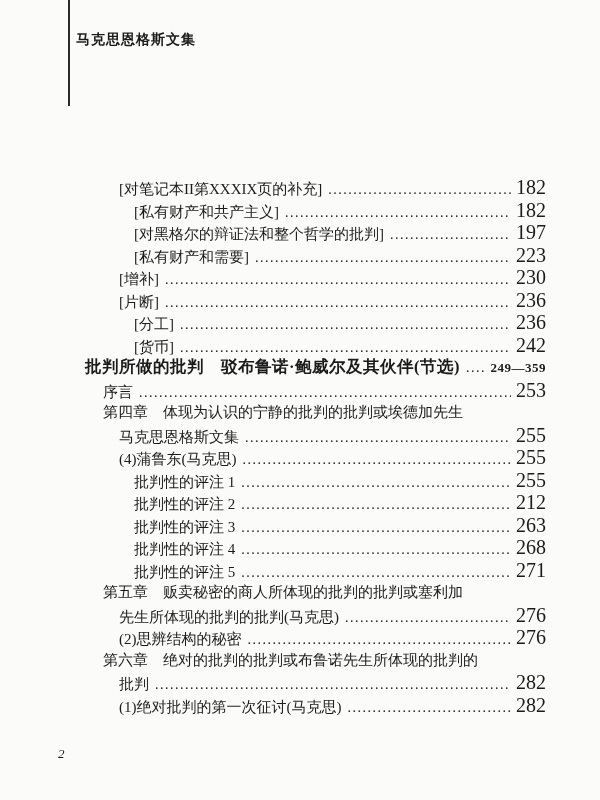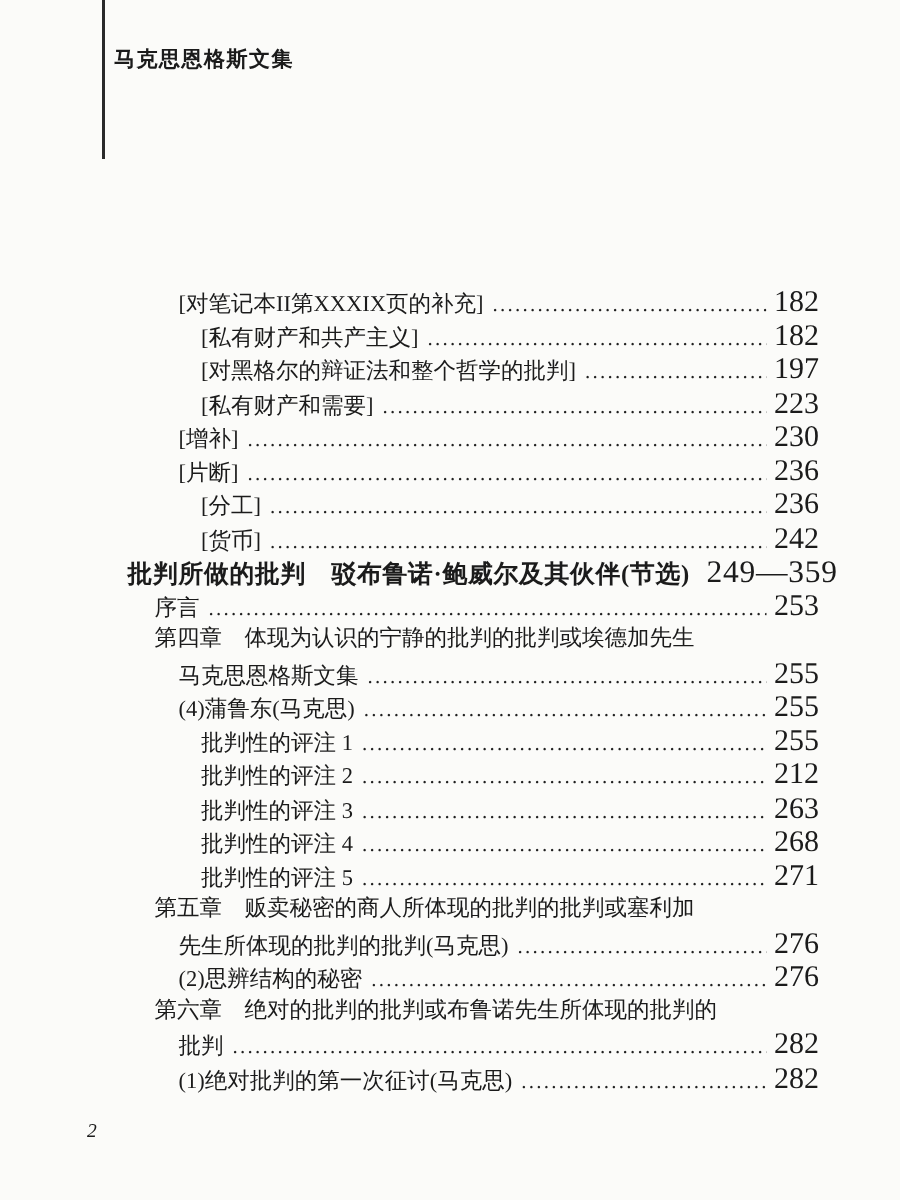--- a/index.html
+++ b/index.html
@@ -34,21 +34,20 @@
     font-size: 14px;
     font-weight: 700;
     letter-spacing: 1px;
     color: #1b1b1b;
   }
   .toc {
     position: absolute;
     left: 62px;
     top: 176px;
     width: 484px;
-    margin-top: 14px;
   }
   .toc-row {
     display: flex;
     align-items: baseline;
     height: 22.5px;
     line-height: 22.5px;
     font-size: 15px;
     color: #1b1b1b;
     white-space: nowrap;
   }
@@ -73,22 +72,22 @@
     font-weight: 400;
     letter-spacing: 1.5px;
     color: #202020;
   }
   .toc-page {
     flex: 0 0 auto;
     font-size: 20px;
     font-weight: 400;
   }
   .toc-row.bold .toc-page {
-    font-weight: 400;
-    font-size: 21px;
+    font-weight: 700;
+    font-size: 13px;
   }
   .folio {
     position: absolute;
     left: 58px;
     top: 746px;
     font-size: 13px;
     font-style: italic;
     color: #1b1b1b;
   }
 </style>

